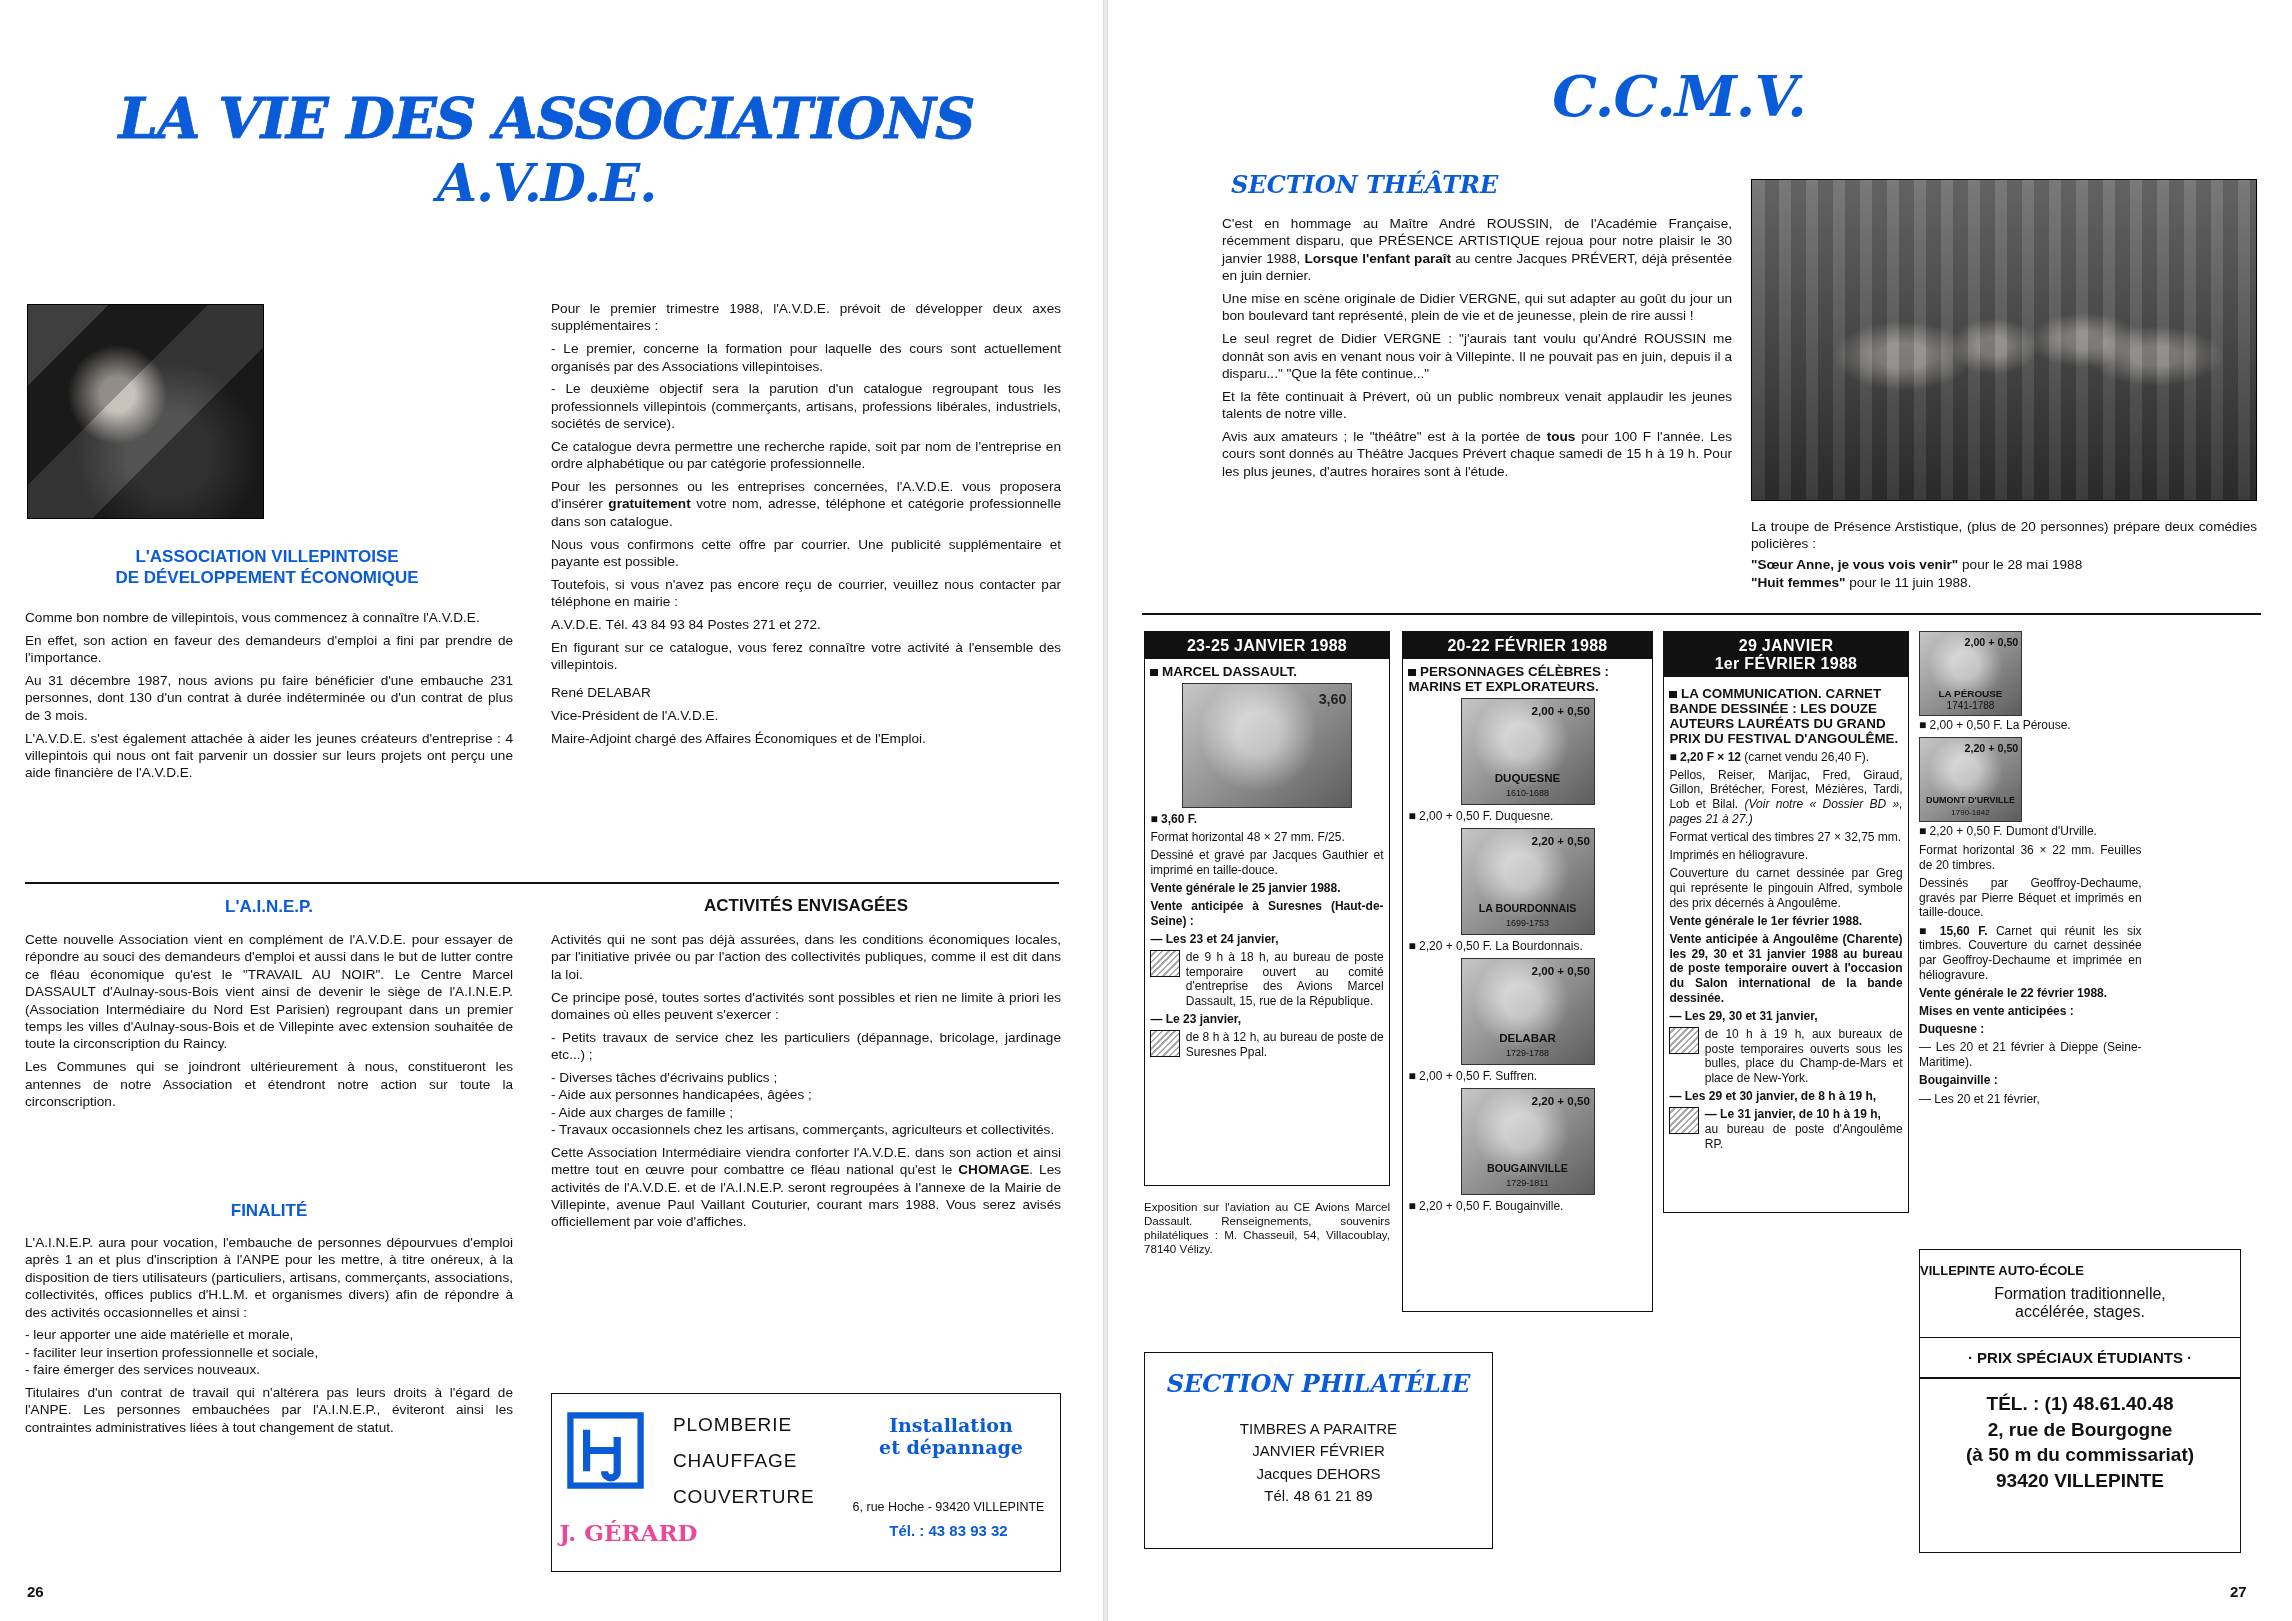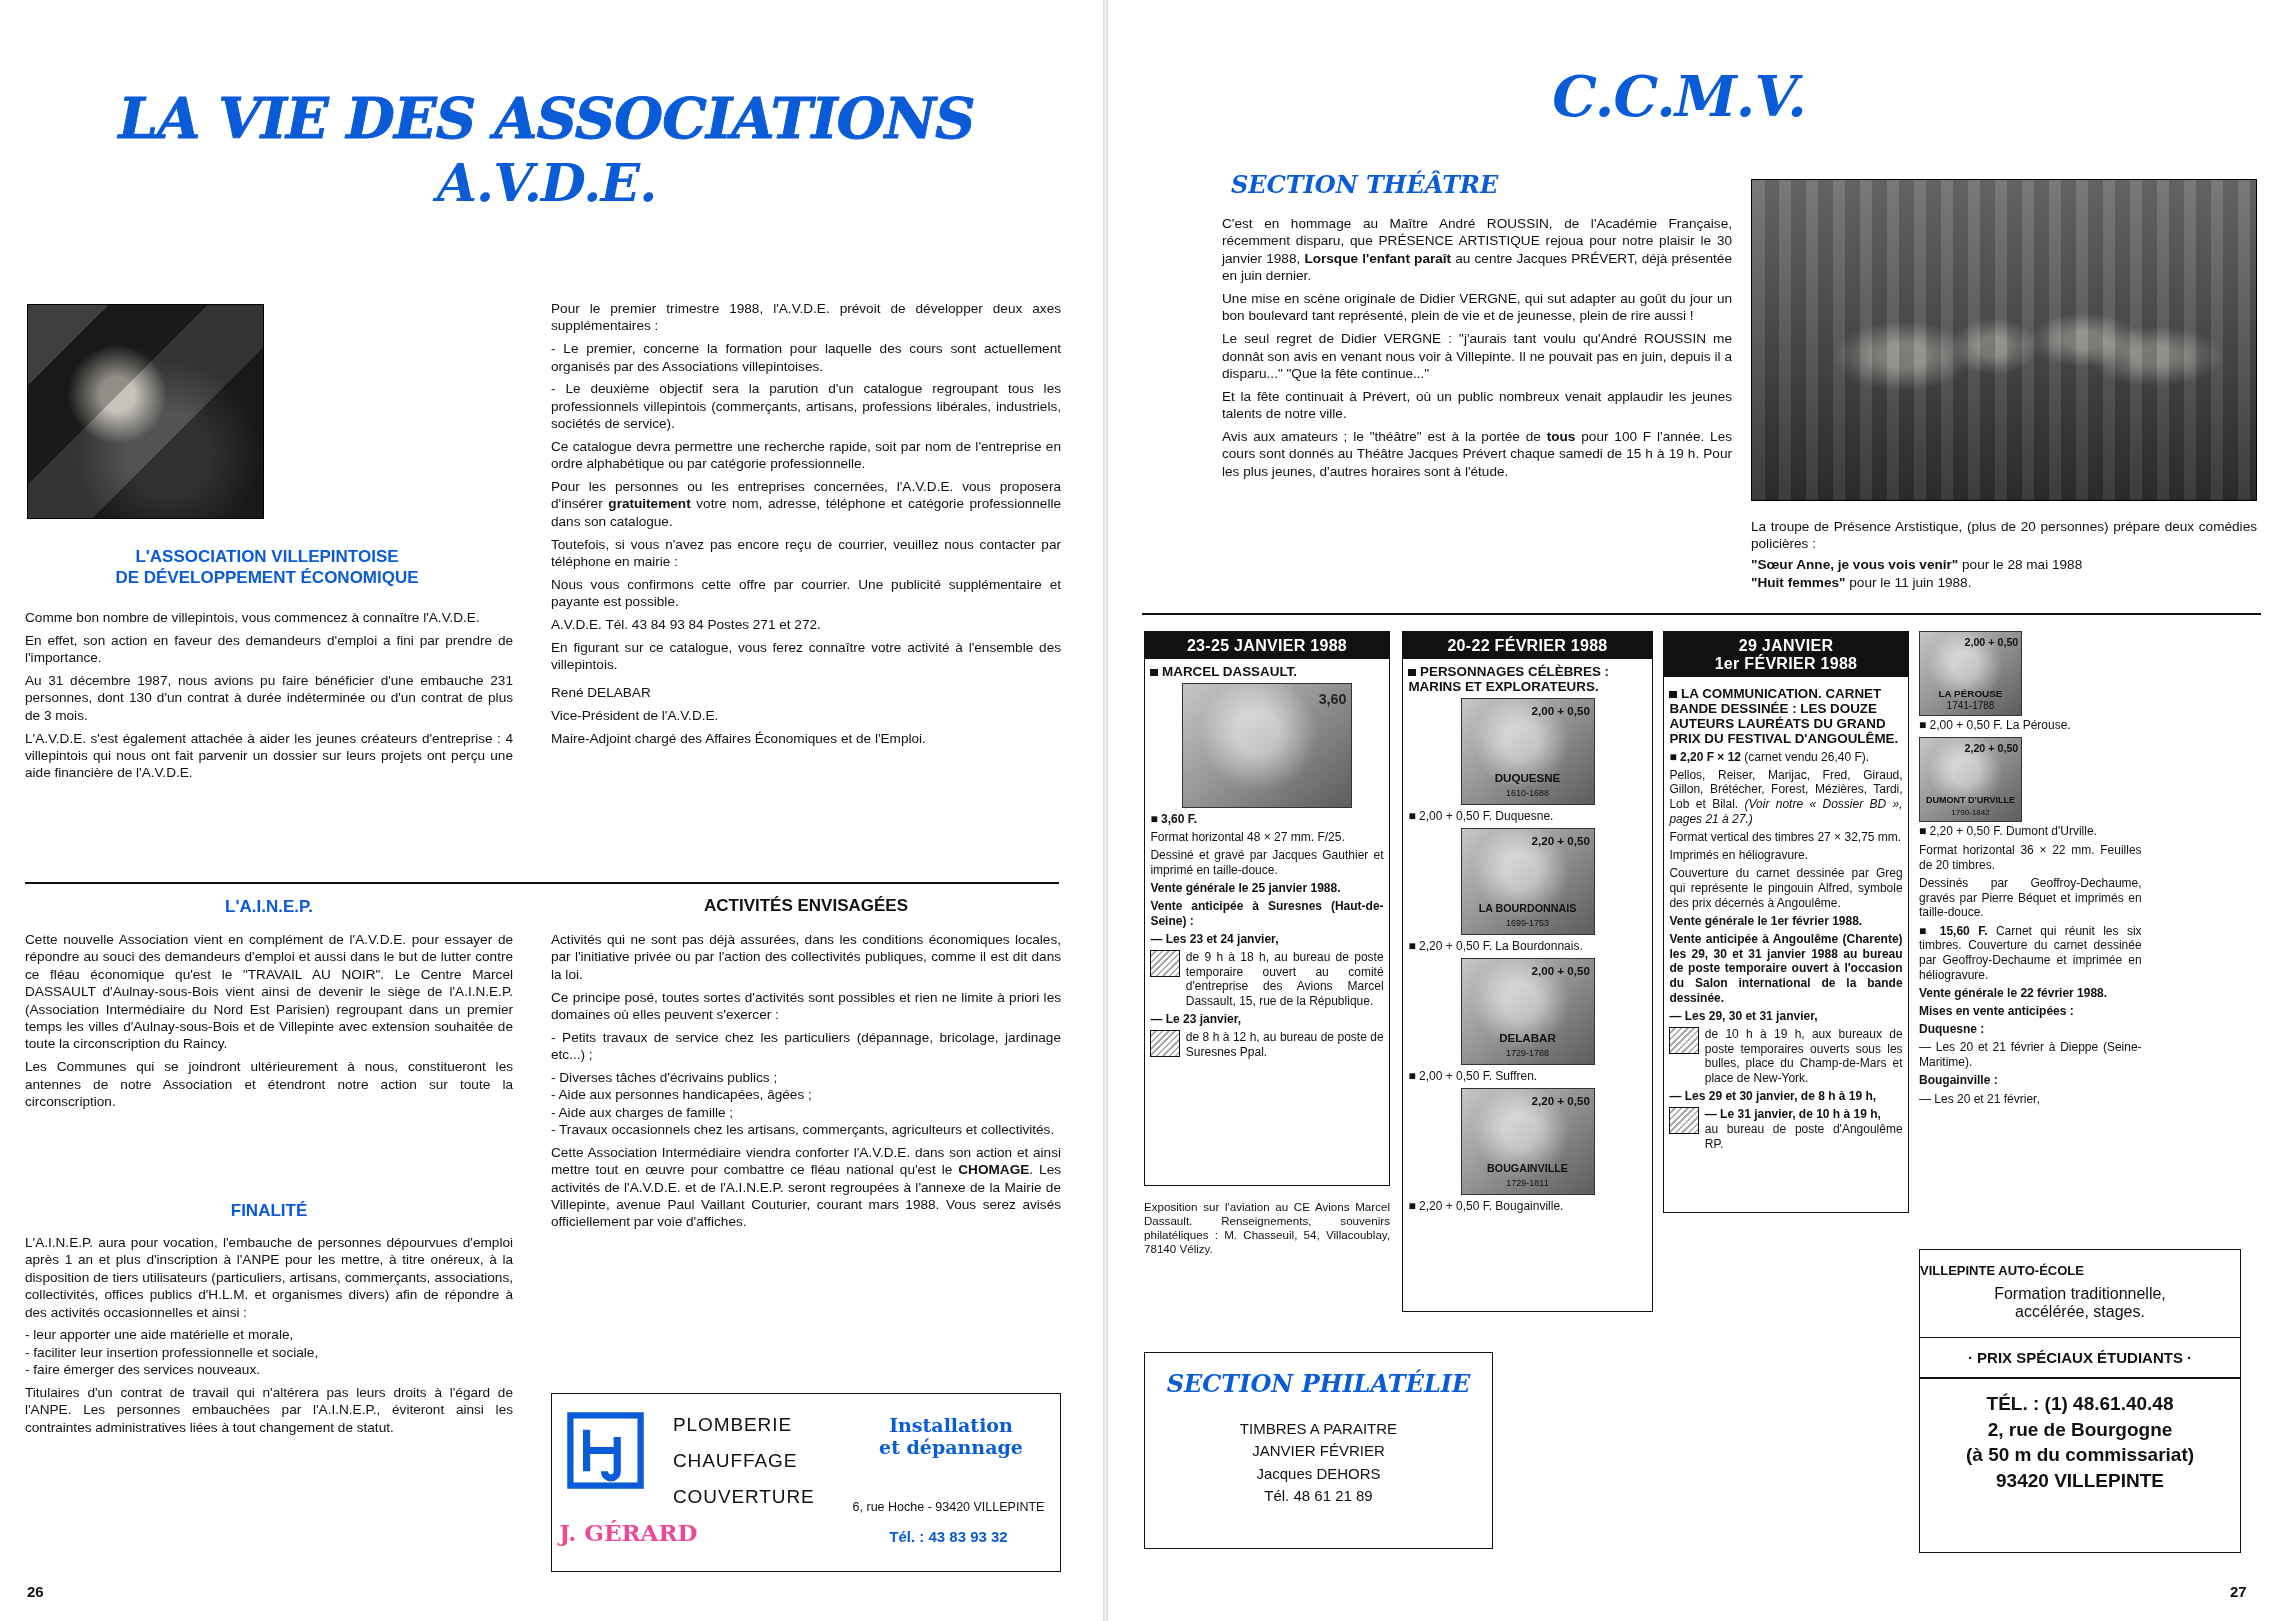--- a/index.html
+++ b/index.html
@@ -122,22 +122,22 @@
       <p class="txt">Au 31 décembre 1987, nous avions pu faire bénéficier d'une embauche 231 personnes, dont 130 d'un contrat à durée indéterminée ou d'un contrat de plus de 3 mois.</p>
       <p class="txt">L'A.V.D.E. s'est également attachée à aider les jeunes créateurs d'entreprise : 4 villepintois qui nous ont fait parvenir un dossier sur leurs projets ont perçu une aide financière de l'A.V.D.E.</p>
     </div>
 
     <div class="col" style="left:551px; top:300px; width:510px;">
       <p class="txt">Pour le premier trimestre 1988, l'A.V.D.E. prévoit de développer deux axes supplémentaires :</p>
       <p class="txt">- Le premier, concerne la formation pour laquelle des cours sont actuellement organisés par des Associations villepintoises.</p>
       <p class="txt">- Le deuxième objectif sera la parution d'un catalogue regroupant tous les professionnels villepintois (commerçants, artisans, professions libérales, industriels, sociétés de service).</p>
       <p class="txt">Ce catalogue devra permettre une recherche rapide, soit par nom de l'entreprise en ordre alphabétique ou par catégorie professionnelle.</p>
       <p class="txt">Pour les personnes ou les entreprises concernées, l'A.V.D.E. vous proposera d'insérer <b>gratuitement</b> votre nom, adresse, téléphone et catégorie professionnelle dans son catalogue.</p>
+      <p class="txt">Nous vous confirmons cette offre par courrier. Une publicité supplémentaire et payante est possible.</p>
       <p class="txt">Toutefois, si vous n'avez pas encore reçu de courrier, veuillez nous contacter par téléphone en mairie :</p>
-      <p class="txt">Nous vous confirmons cette offre par courrier. Une publicité supplémentaire et payante est possible.</p>
       <p class="txt">A.V.D.E. Tél. 43 84 93 84 Postes 271 et 272.</p>
       <p class="txt">En figurant sur ce catalogue, vous ferez connaître votre activité à l'ensemble des villepintois.</p>
       <p class="txt" style="text-align:left; margin-top:10.7px;">René DELABAR</p>
       <p class="txt" style="text-align:left;">Vice-Président de l'A.V.D.E.</p>
       <p class="txt" style="text-align:left;">Maire-Adjoint chargé des Affaires Économiques et de l'Emploi.</p>
     </div>
 
     <div class="rule" style="left:25px; top:882px; width:1034px;"></div>
 
     <div class="col" style="left:25px; top:896px; width:488px; text-align:center;">
@@ -185,21 +185,21 @@
         <div style="position:absolute;left:121px;top:19.7px;">
           <div style="font-size:19px;letter-spacing:0.9px;margin-bottom:14.3px;">PLOMBERIE</div>
           <div style="font-size:19px;letter-spacing:0.9px;margin-bottom:14.3px;">CHAUFFAGE</div>
           <div style="font-size:19px;letter-spacing:0.9px;">COUVERTURE</div>
         </div>
         <div style="position:absolute;left:296px;top:19.7px;width:206px;text-align:center;color:#0a5bd8;font-weight:bold;font-size:19px;font-family:'DejaVu Serif',serif;">
           <div>Installation</div>
           <div>et dépannage</div>
         </div>
         <div style="position:absolute;left:287px;top:106px;width:219px;text-align:center;font-size:12.5px;">6, rue Hoche - 93420 VILLEPINTE</div>
-        <div style="position:absolute;left:287px;top:134px;width:219px;text-align:center;font-size:15px;font-weight:bold;color:#0a5bd8;">Tél. : 43 83 93 32</div>
+        <div style="position:absolute;left:287px;top:128px;width:219px;text-align:center;font-size:15px;font-weight:bold;color:#0a5bd8;">Tél. : 43 83 93 32</div>
       </div>
     </div>
 
     <div class="pagenum" style="left:27px; top:1583px;">26</div>
   </div>
 
   <div class="page page-right">
 
     <h1 class="bigtitle" style="position:absolute;left:215px;top:63px;width:716px;font-size:56px;text-align:center;">C.C.M.V.</h1>
 

